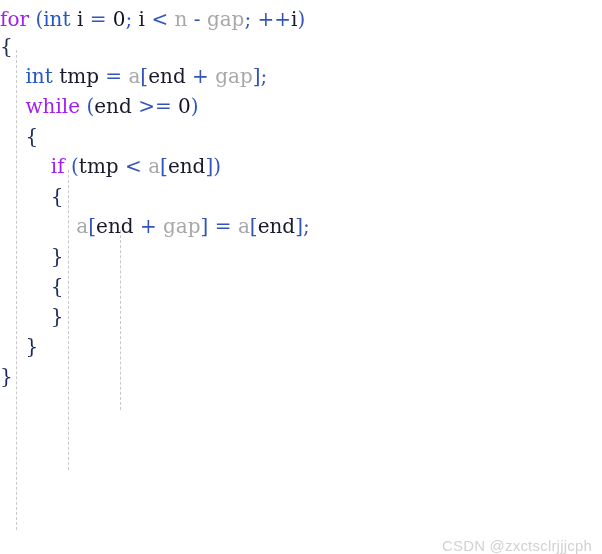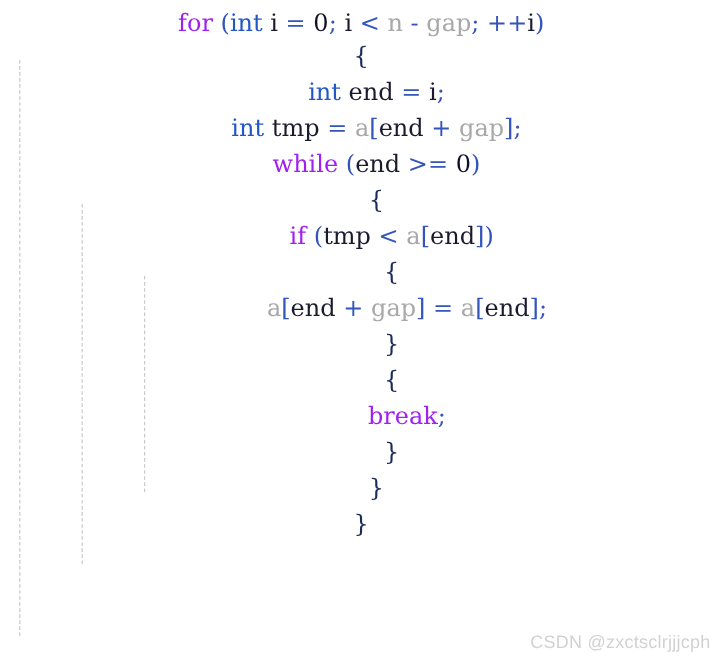--- a/index.html
+++ b/index.html
@@ -12,21 +12,20 @@
     height: 554px;
     overflow: hidden;
     font-family: "DejaVu Serif", "Liberation Serif", serif;
   }
 
   #code-viewer {
     position: relative;
     width: 602px;
     height: 554px;
     background: #ffffff;
-    text-align: center;
   }
 
   
   .guide-layer {
     position: absolute;
     left: 0;
     top: 0;
     width: 602px;
     height: 554px;
     pointer-events: none;
@@ -65,21 +64,21 @@
   .tok-arr     { color: #a8a8a8; }   
   .tok-op      { color: #3355bb; }   
   .tok-id      { color: #1a1a2e; }   
   .tok-num     { color: #101028; }   
   .tok-brace   { color: #1c2a5a; }   
 
   
   #watermark {
     position: absolute;
     right: 10px;
-    bottom: 10px;
+    bottom: 0;
     font-family: "Liberation Sans", sans-serif;
     font-size: 15px;
     color: #d2d2d2;
     letter-spacing: 0.2px;
     white-space: nowrap;
     user-select: none;
   }
 </style>
 </head>
 <body>
@@ -88,30 +87,28 @@
 
   <div class="guide-layer">
       <div class="indent-guide" style="left: 16px; top: 50px; height: 480px;"></div>
       <div class="indent-guide" style="left: 68px; top: 170px; height: 300px;"></div>
       <div class="indent-guide" style="left: 120px; top: 230px; height: 180px;"></div>
     </div>
 
   <div class="code-body">
       <div class="code-line"><span class="tok-kw">for</span><span> </span><span class="tok-op">(</span><span class="tok-type">int</span><span> </span><span class="tok-id">i</span><span> </span><span class="tok-op">=</span><span> </span><span class="tok-num">0</span><span class="tok-op">;</span><span> </span><span class="tok-id">i</span><span> </span><span class="tok-op">&lt;</span><span> </span><span class="tok-arr">n</span><span> </span><span class="tok-op">-</span><span> </span><span class="tok-arr">gap</span><span class="tok-op">;</span><span> </span><span class="tok-op">++</span><span class="tok-id">i</span><span class="tok-op">)</span></div>
       <div class="code-line"><span class="tok-brace">{</span></div>
-      <div class="code-line"><span>    </span><span class="tok-type">int</span><span> </span><span class="tok-id">end</span><span> </span><span class="tok-op">=</span><span> </span><span class="tok-id">i</span><span class="tok-op">;</span></div>
       <div class="code-line"><span>    </span><span class="tok-type">int</span><span> </span><span class="tok-id">tmp</span><span> </span><span class="tok-op">=</span><span> </span><span class="tok-arr">a</span><span class="tok-op">[</span><span class="tok-id">end</span><span> </span><span class="tok-op">+</span><span> </span><span class="tok-arr">gap</span><span class="tok-op">]</span><span class="tok-op">;</span></div>
       <div class="code-line"><span>    </span><span class="tok-kw">while</span><span> </span><span class="tok-op">(</span><span class="tok-id">end</span><span> </span><span class="tok-op">&gt;=</span><span> </span><span class="tok-num">0</span><span class="tok-op">)</span></div>
       <div class="code-line"><span>    </span><span class="tok-brace">{</span></div>
       <div class="code-line"><span>        </span><span class="tok-kw">if</span><span> </span><span class="tok-op">(</span><span class="tok-id">tmp</span><span> </span><span class="tok-op">&lt;</span><span> </span><span class="tok-arr">a</span><span class="tok-op">[</span><span class="tok-id">end</span><span class="tok-op">]</span><span class="tok-op">)</span></div>
       <div class="code-line"><span>        </span><span class="tok-brace">{</span></div>
       <div class="code-line"><span>            </span><span class="tok-arr">a</span><span class="tok-op">[</span><span class="tok-id">end</span><span> </span><span class="tok-op">+</span><span> </span><span class="tok-arr">gap</span><span class="tok-op">]</span><span> </span><span class="tok-op">=</span><span> </span><span class="tok-arr">a</span><span class="tok-op">[</span><span class="tok-id">end</span><span class="tok-op">]</span><span class="tok-op">;</span></div>
       <div class="code-line"><span>        </span><span class="tok-brace">}</span></div>
       <div class="code-line"><span>        </span><span class="tok-brace">{</span></div>
-      <div class="code-line"><span>            </span><span class="tok-kw">break</span><span class="tok-op">;</span></div>
       <div class="code-line"><span>        </span><span class="tok-brace">}</span></div>
       <div class="code-line"><span>    </span><span class="tok-brace">}</span></div>
       <div class="code-line"><span class="tok-brace">}</span></div>
     </div>
 
   <div id="watermark">CSDN @zxctsclrjjjcph</div>
 
 </div>
 
 </body></html>

